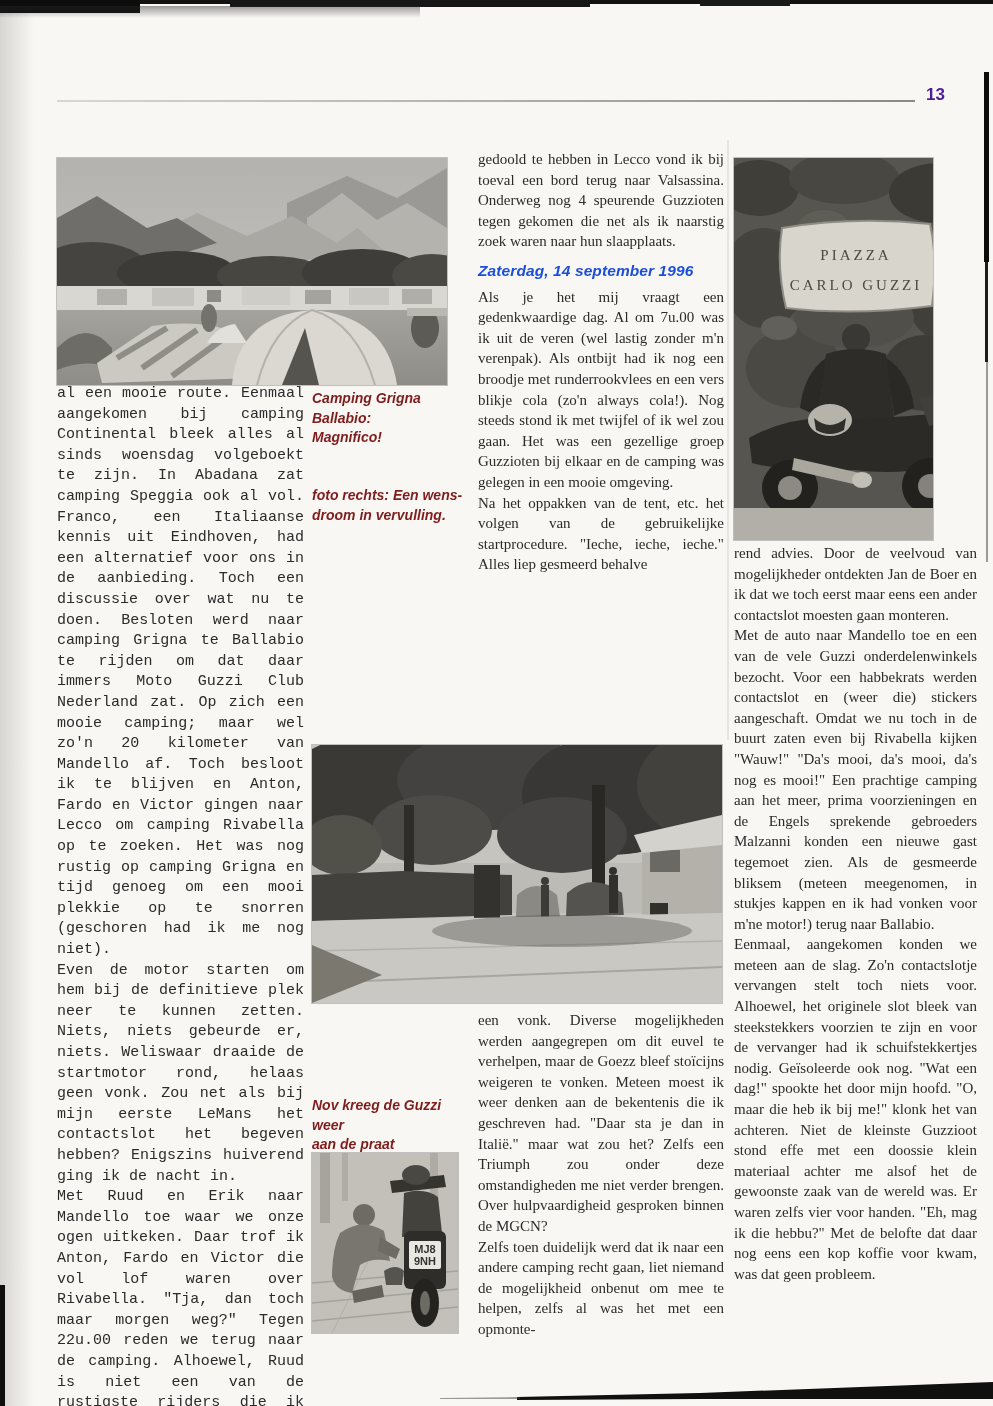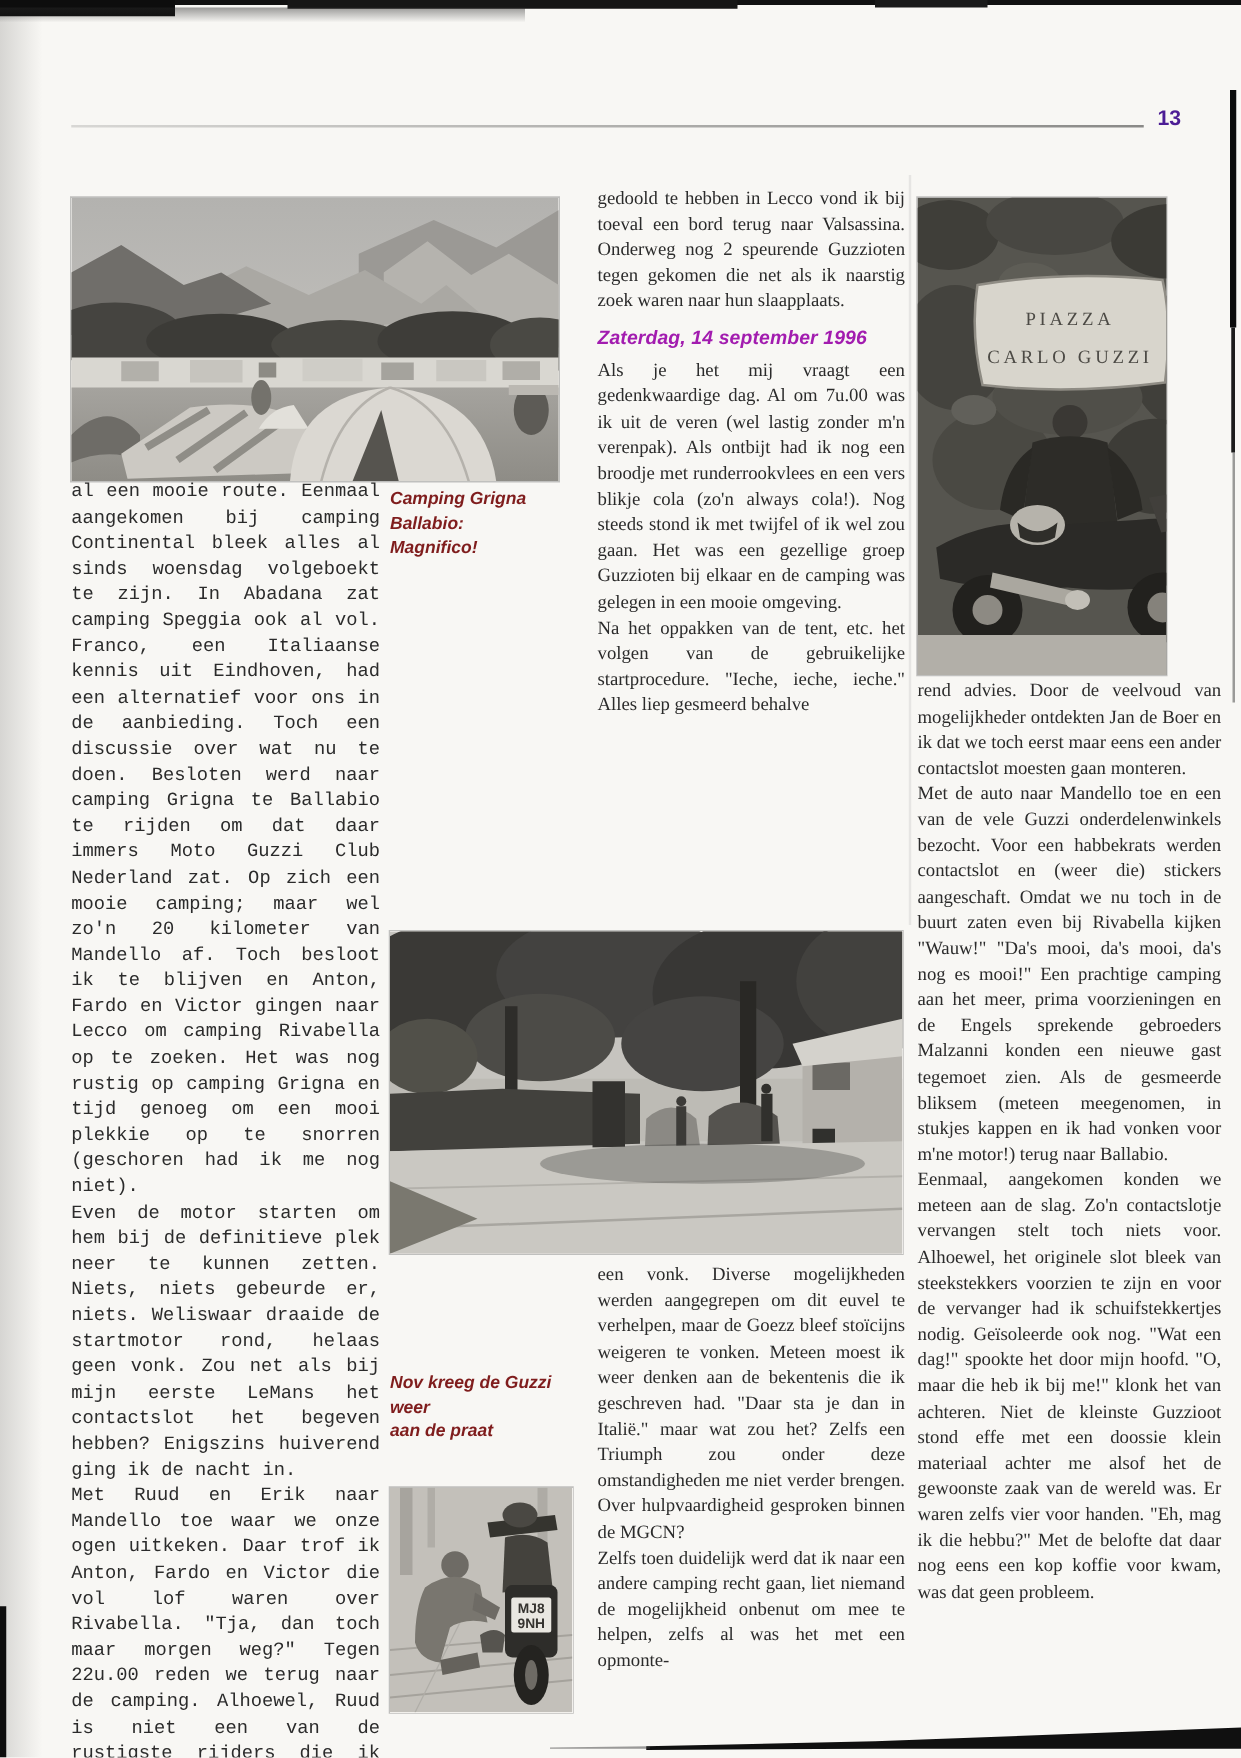--- a/index.html
+++ b/index.html
@@ -30,36 +30,36 @@
     font-family:"Liberation Sans", sans-serif;font-weight:bold;font-size:17px;color:#4c1d95;}
   
   .bodycol{position:absolute;color:#2b2b2b;font-size:15px;line-height:20.6px;text-align:justify;}
   .bodycol p{margin:0;}
   .col-left{left:57px;top:384px;width:247px;font-family:Liberation Mono, monospace;}
   .col-mid-upper{left:478px;top:149px;width:246px;}
   .col-mid-lower{left:478px;top:1010px;width:246px;}
   .col-right{left:734px;top:543px;width:243px;}
   .date-heading{
     font-family:"Liberation Sans", sans-serif;font-weight:bold;font-style:italic;
-    font-size:15.5px;color:#a21caf;margin:9px 0 5px 0;text-align:left;letter-spacing:0.1px;}
+    font-size:15.5px;color:#1d4ed8;margin:9px 0 5px 0;text-align:left;letter-spacing:0.1px;}
   .caption{position:absolute;left:312px;width:155px;
     font-family:"Liberation Sans", sans-serif;font-weight:bold;font-style:italic;
     font-size:14px;line-height:19.5px;color:#7f1d1d;white-space:pre-line;text-align:left;}
   .cap-1{top:389px;}
   .cap-2{top:486px;}
   .cap-3{top:696px;}
   .cap-4{top:1096px;}
   .fold-line{position:absolute;left:727px;top:140px;width:2px;height:600px;background:rgba(80,80,78,0.10);}
   
   .photo{position:absolute;overflow:hidden;box-shadow:0 0 0 1px rgba(90,90,88,0.35);}
   .photo svg{display:block;}
   .photo-camping{left:57px;top:158px;width:390px;height:227px;}
   .photo-piazza{left:734px;top:158px;width:199px;height:382px;}
   .photo-rivabella{left:312px;top:745px;width:410px;height:258px;}
-  .photo-bike{left:312px;top:1190px;width:146px;height:180px;}
+  .photo-bike{left:312px;top:1153px;width:146px;height:180px;}
   .plaque-text{font-family:"Liberation Serif", serif;fill:#4c4a45;letter-spacing:3px;}
   .plate-text{font-family:"Liberation Sans", sans-serif;font-weight:bold;fill:#35332f;}
 </style>
 </head>
 <body>
 
 <div class="page">
 
   <div class="edge-left"></div>
   <div class="top-bar"></div>
@@ -235,32 +235,34 @@
         <text class="plate-text" x="113" y="112" font-size="11" text-anchor="middle">9NH</text>
         <ellipse cx="113" cy="150" rx="14" ry="24" fill="#242320"></ellipse>
         <ellipse cx="113" cy="150" rx="5" ry="12" fill="#6e6b65"></ellipse>
         <path d="M72,118 Q84,110 92,118 L90,132 L74,132 Z" fill="#56544f"></path>
       </g>
     </svg>
   </div>
 
   <div class="caption cap-1">Camping Grigna Ballabio:
 Magnifico!</div>
+  <div class="caption cap-2">foto rechts: Een wens-
+droom in vervulling.</div>
   <div class="caption cap-4">Nov kreeg de Guzzi weer
 aan de praat</div>
 
   <div class="bodycol col-left">
       <p>al een mooie route. Eenmaal aangekomen bij camping Continental bleek alles al sinds woensdag volgeboekt te zijn. In Abadana zat camping Speggia ook al vol. Franco, een Italiaanse kennis uit Eindhoven, had een alternatief voor ons in de aanbieding. Toch een discussie over wat nu te doen. Besloten werd naar camping Grigna te Ballabio te rijden om dat daar immers Moto Guzzi Club Nederland zat. Op zich een mooie camping; maar wel zo'n 20 kilometer van Mandello af. Toch besloot ik te blijven en Anton, Fardo en Victor gingen naar Lecco om camping Rivabella op te zoeken. Het was nog rustig op camping Grigna en tijd genoeg om een mooi plekkie op te snorren (geschoren had ik me nog niet).</p>
       <p>Even de motor starten om hem bij de definitieve plek neer te kunnen zetten. Niets, niets gebeurde er, niets. Weliswaar draaide de startmotor rond, helaas geen vonk. Zou net als bij mijn eerste LeMans het contactslot het begeven hebben? Enigszins huiverend ging ik de nacht in.</p>
       <p>Met Ruud en Erik naar Mandello toe waar we onze ogen uitkeken. Daar trof ik Anton, Fardo en Victor die vol lof waren over Rivabella. "Tja, dan toch maar morgen weg?" Tegen 22u.00 reden we terug naar de camping. Alhoewel, Ruud is niet een van de rustigste rijders die ik ken en met z'n Quota is een gat in het verkeer zo gevonden. Helaas resulteerde dat in het kwijtraken van Ruud en Erik en dat was best lastig nu mijn kaarten nog op de camping lagen. Geen nood, nu ik verdwaald was moest ik mijn hoofd koel houden wat aardig lukte met de dalende temperaturen. Na enige tijd rond-</p>
     </div>
 
   <div class="bodycol col-mid-upper">
     <div>
-        <p>gedoold te hebben in Lecco vond ik bij toeval een bord terug naar Valsassina. Onderweg nog 2 speurende Guzzioten tegen gekomen die net als ik naarstig zoek waren naar hun slaapplaats.</p>
+        <p>gedoold te hebben in Lecco vond ik bij toeval een bord terug naar Valsassina. Onderweg nog 4 speurende Guzzioten tegen gekomen die net als ik naarstig zoek waren naar hun slaapplaats.</p>
       </div>
     <div class="date-heading">Zaterdag, 14 september 1996</div>
     <div>
         <p>Als je het mij vraagt een gedenkwaardige dag. Al om 7u.00 was ik uit de veren (wel lastig zonder m'n verenpak). Als ontbijt had ik nog een broodje met runderrookvlees en een vers blikje cola (zo'n always cola!). Nog steeds stond ik met twijfel of ik wel zou gaan. Het was een gezellige groep Guzzioten bij elkaar en de camping was gelegen in een mooie omgeving.</p>
         <p>Na het oppakken van de tent, etc. het volgen van de gebruikelijke startprocedure. "Ieche, ieche, ieche." Alles liep gesmeerd behalve</p>
       </div>
   </div>
 
   <div class="bodycol col-mid-lower">
       <p>een vonk. Diverse mogelijkheden werden aangegrepen om dit euvel te verhelpen, maar de Goezz bleef stoïcijns weigeren te vonken. Meteen moest ik weer denken aan de bekentenis die ik geschreven had. "Daar sta je dan in Italië." maar wat zou het? Zelfs een Triumph zou onder deze omstandigheden me niet verder brengen. Over hulpvaardigheid gesproken binnen de MGCN?</p>

